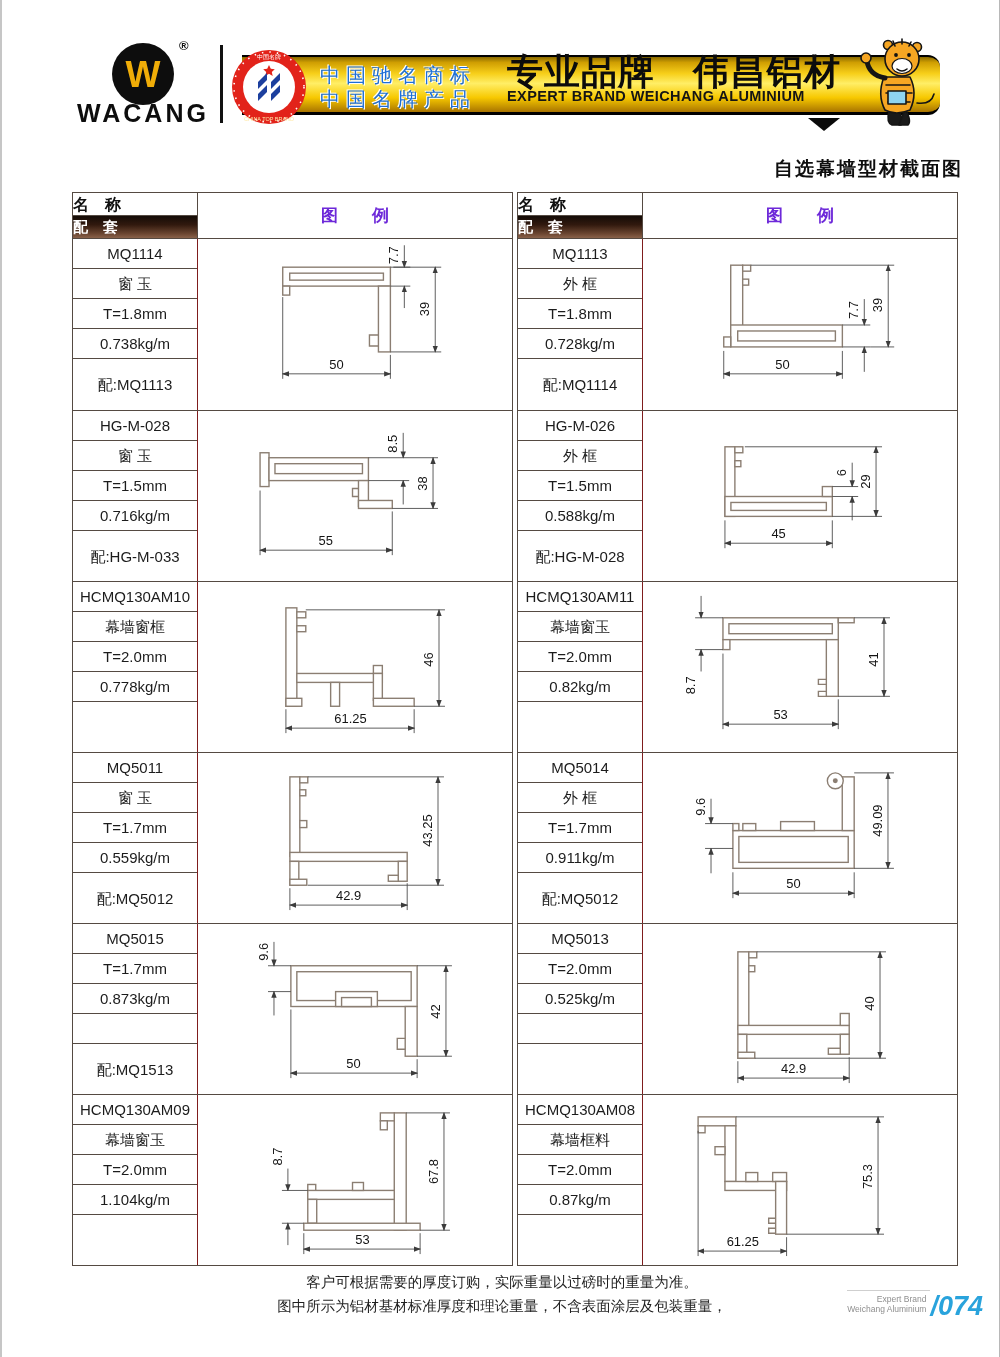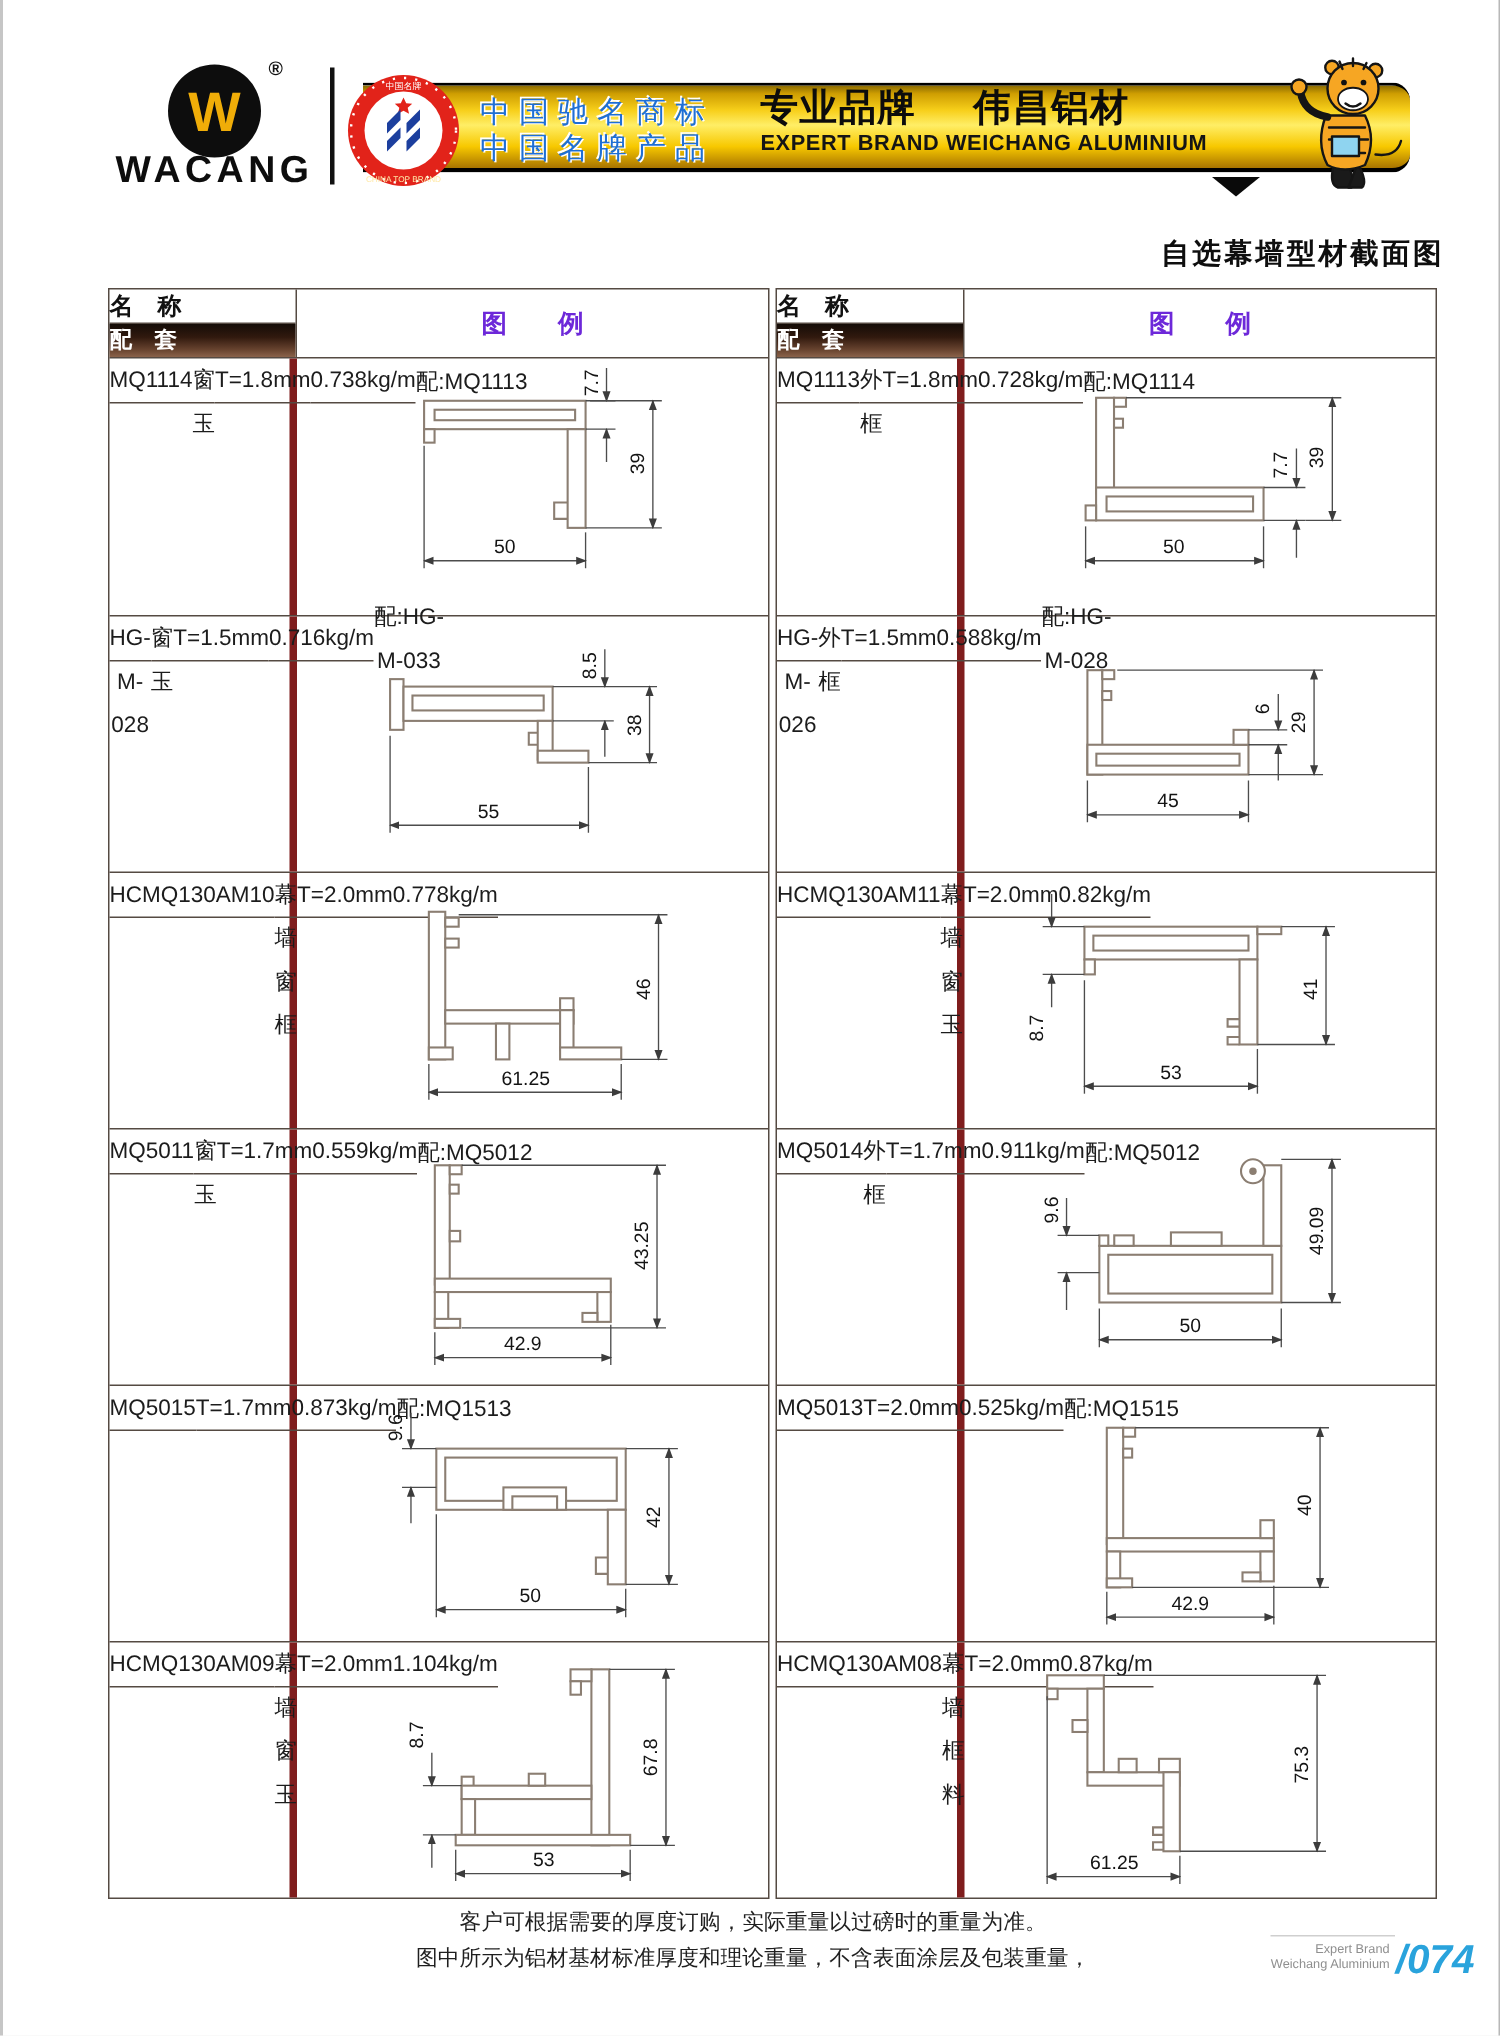--- a/index.html
+++ b/index.html
@@ -15,38 +15,38 @@
   .divider{position:absolute;left:218px;top:45px;width:3px;height:78px;background:#111}
   .banner{position:absolute;left:240px;top:55px;width:698px;height:60px;border-radius:0 12px 12px 0;
           background:linear-gradient(180deg,#8a6a00 0,#cf9e02 10%,#f7cf1a 30%,#ffee66 48%,#f7c800 74%,#a87400 100%);
           border-top:2px solid #000;border-bottom:3px solid #000}
   .banner-notch{position:absolute;left:806px;top:118px;width:0;height:0;
           border-left:16px solid transparent;border-right:16px solid transparent;border-top:13px solid #0a0a0a}
   .badge{position:absolute;left:228px;top:48px;width:78px;height:78px}
   .slogan-blue{position:absolute;left:318px;top:63px;font-size:20px;font-weight:normal;color:#1e6fd6;
                letter-spacing:6px;line-height:24px;text-shadow:1px 1px 0 #fff,-1px -1px 0 #fff}
   .slogan-black{position:absolute;left:505px;top:56px}
-  .slogan-black .cn{font-size:25px;font-weight:900;color:#0c0c0c;letter-spacing:1px;line-height:32px;white-space:nowrap}
+  .slogan-black .cn{font-size:36px;font-weight:900;color:#0c0c0c;letter-spacing:1px;line-height:32px;white-space:nowrap}
   .slogan-black .cn .gap{display:inline-block;width:38px}
   .slogan-black .en{font-size:14.5px;font-weight:bold;color:#151515;letter-spacing:.4px;line-height:17px}
   .tiger{position:absolute;left:845px;top:33px;width:93px;height:97px}
   .page-title{position:absolute;right:36px;top:156px;font-size:19px;font-weight:900;color:#0e0e0e;letter-spacing:2px}
   
   .tables{position:absolute;left:70px;top:192px;width:889px;display:flex;gap:4px}
   .half{width:441px;border:1px solid #554a42;background:#fff}
   .thead{display:flex;height:46px;border-bottom:1px solid #554a42}
   .thead-left{width:125px;border-right:1px solid #554a42}
   .name-cell{height:23px;line-height:23px;text-align:left;font-weight:bold;font-size:16px;
              border-bottom:1px solid #554a42;color:#111}
   .match-cell{height:22px;line-height:22px;color:#fff;font-weight:bold;font-size:15px;
              background:linear-gradient(180deg,#140c07 0,#31190e 40%,#6b4631 80%,#8a624a 100%)}
   .legend-cell{flex:1;display:flex;align-items:center;justify-content:center;font-size:17px;font-weight:bold;color:#6d28d9}
   .group{display:flex;height:171px}
   .group + .group{border-top:1px solid #554a42}
-  .labels{width:125px;border-right:5px solid #7f1d1d;display:flex;flex-direction:row}
+  .labels{width:125px;border-right:1px solid #7f1d1d;display:flex;flex-direction:column}
   .lrow{height:30px;line-height:29px;text-align:center;font-size:15px;color:#1c1c1c;border-bottom:1px solid #554a42}
   .lrow.matchrow{flex:1;border-bottom:none;display:flex;align-items:center;justify-content:center}
   .diagram{flex:1;position:relative}
   .diag{width:100%;height:100%;display:block}
   
   .pf{fill:#fff;stroke:#8b7e72;stroke-width:1.4}
   .pfo{fill:none;stroke:#8b7e72;stroke-width:1.4}
   .xl,.dl{stroke:#4c4c4c;stroke-width:.9;fill:none}
   .dt{font-size:13px;fill:#141414;text-anchor:middle;font-family:"Liberation Sans",sans-serif}
   
@@ -523,21 +523,20 @@
           </svg>
         </div>
       </div>
 
       <div class="group">
         <div class="labels">
           <div class="lrow">MQ5013</div>
           <div class="lrow">T=2.0mm</div>
           <div class="lrow">0.525kg/m</div>
           <div class="lrow"></div>
-          <div class="lrow matchrow">配:MQ1515</div>
         </div>
         <div class="diagram">
           <svg class="diag" viewBox="0 0 315 171">
             <g>
               <rect class="pf" x="95" y="28" width="11" height="78"></rect>
               <rect class="pf" x="106" y="28" width="8" height="6"></rect>
               <rect class="pf" x="106" y="42" width="6" height="6"></rect>
               <rect class="pf" x="95" y="102" width="112" height="9"></rect>
               <rect class="pf" x="95" y="111" width="9" height="24"></rect>
               <rect class="pf" x="95" y="129" width="17" height="6"></rect>

